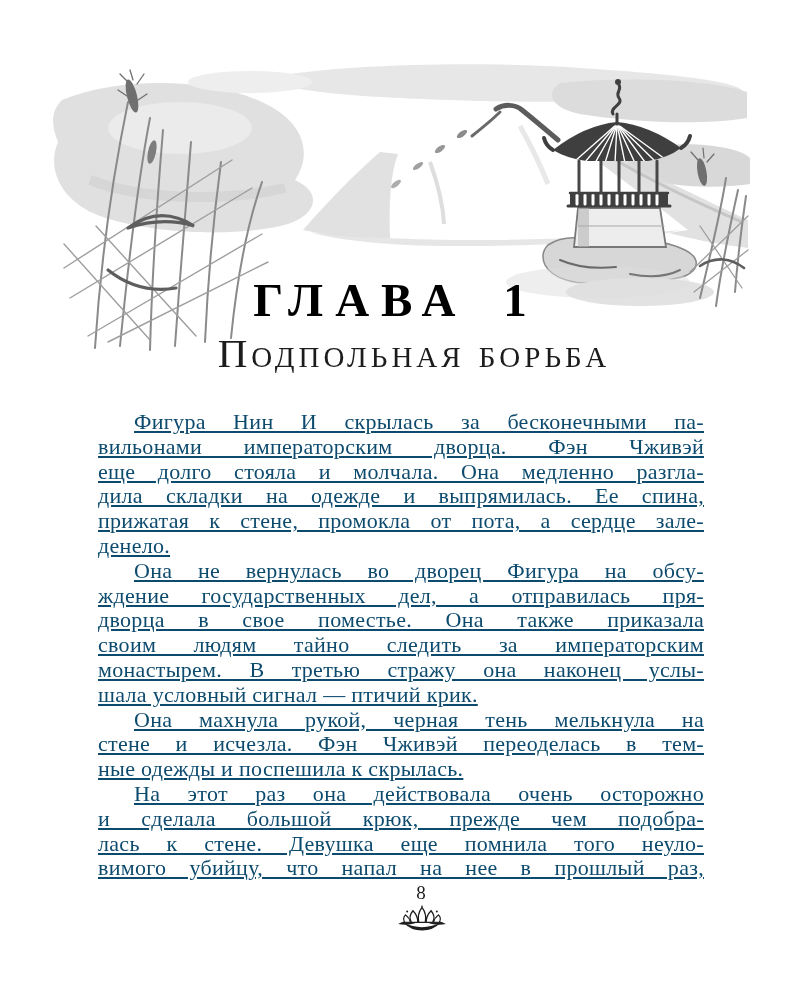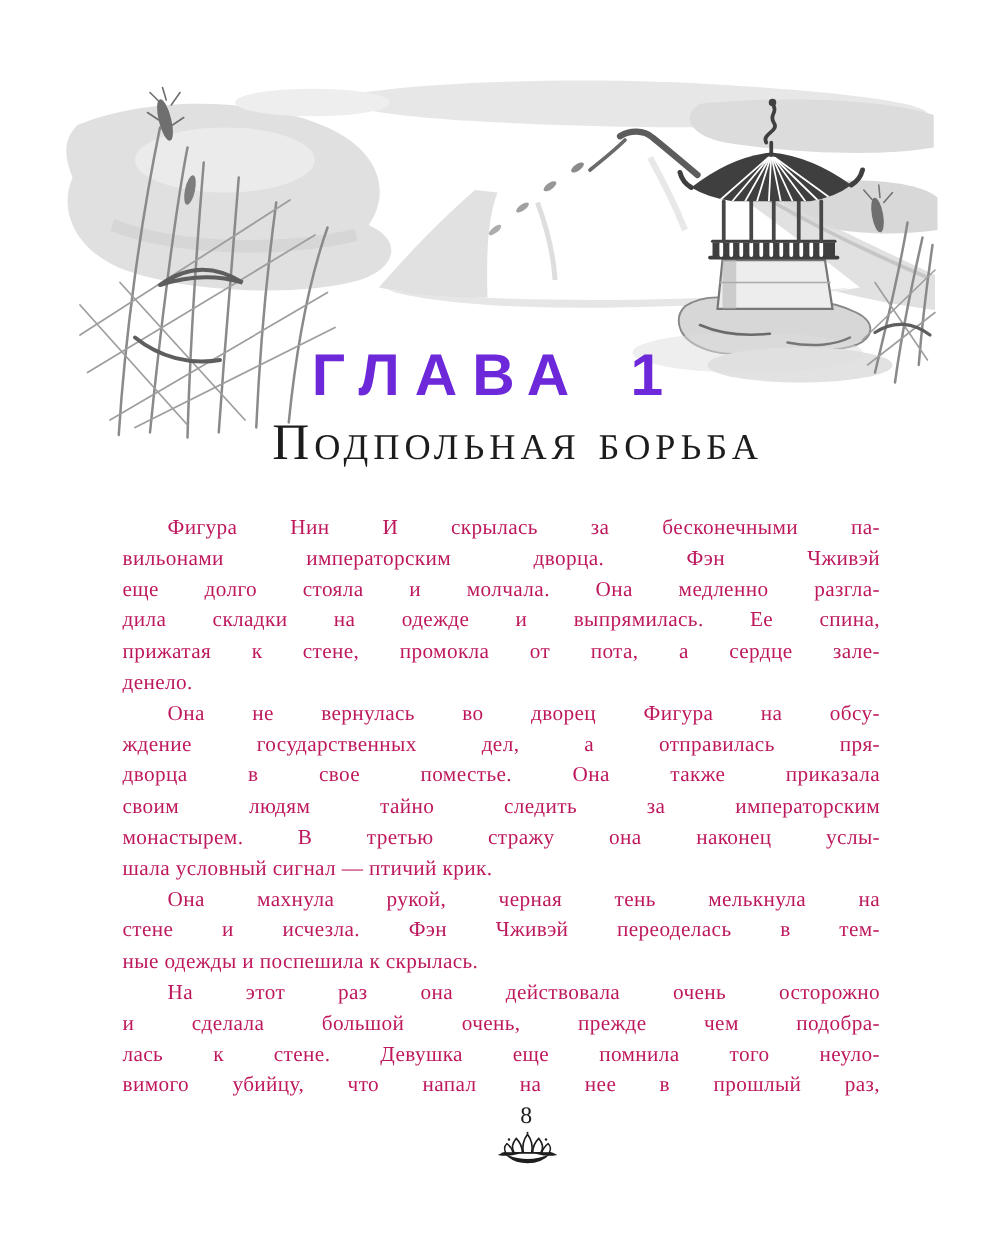--- a/index.html
+++ b/index.html
@@ -6,35 +6,35 @@
   .page {
     position:relative; width:800px; height:1000px;
     background:#ffffff; overflow:hidden;
     font-family:"Liberation Serif","DejaVu Serif",serif;
     color:#212121;
   }
   .illustration { position:absolute; top:30px; left:0; width:800px; height:350px; }
   .chapter-label {
     position:absolute; top:268px; left:0; width:792px; margin:0;
     text-align:center;
-    font-family:Liberation Sans, sans-serif;
+    font-family:Liberation Serif, serif;
     font-weight:700; font-size:47px; line-height:64px;
-    letter-spacing:12px; word-spacing:12px; color:#6d28d9;
+    letter-spacing:12px; word-spacing:12px; color:#000000;
   }
   .chapter-subtitle {
     position:absolute; top:328px; left:0; width:800px; margin:0;
     text-align:center;
     font-variant:small-caps;
     font-weight:400; font-size:41px; line-height:50px;
     letter-spacing:4px; color:#1c1c1c;padding-left:14px;
   }
   .body-text {
     position:absolute; top:410px; left:98px; width:606px;
-    font-size:17px; line-height:24.8px;
-    letter-spacing:0.3px; color:#be185d;
+    font-size:22px; line-height:24.8px;
+    letter-spacing:0.3px; color:#0c4a6e;text-decoration:underline;
   }
   .line { text-align:justify; text-align-last:justify; white-space:normal; }
   .line.last { text-align-last:left; }
   .para .line:first-child { text-indent:36px; }
   .page-number {
     position:absolute; top:882px; left:21px; width:800px;
     text-align:center; font-size:19px; color:#1d1d1d;
   }
   .lotus { position:absolute; top:905px; left:397px; width:50px; height:28px; }
 </style>
@@ -206,21 +206,21 @@
         <div class="line">монастырем. В третью стражу она наконец услы-</div>
         <div class="line last">шала условный сигнал — птичий крик.</div>
       </div>
       <div class="para">
         <div class="line">Она махнула рукой, черная тень мелькнула на</div>
         <div class="line">стене и исчезла. Фэн Чживэй переоделась в тем-</div>
         <div class="line last">ные одежды и поспешила к скрылась.</div>
       </div>
       <div class="para">
         <div class="line">На этот раз она действовала очень осторожно</div>
-        <div class="line">и сделала большой очень, прежде чем подобра-</div>
+        <div class="line">и сделала большой крюк, прежде чем подобра-</div>
         <div class="line">лась к стене. Девушка еще помнила того неуло-</div>
         <div class="line">вимого убийцу, что напал на нее в прошлый раз,</div>
       </div>
     </div>
 
   <div class="page-number">8</div>
   <svg class="lotus" viewBox="0 0 60 34" aria-hidden="true">
     <path d="M 1,23 Q 13,16 29,19 Q 15,26 1,23 Z" fill="#1e1e1e"></path>
     <path d="M 59,23 Q 47,16 31,19 Q 45,26 59,23 Z" fill="#1e1e1e"></path>
     <path d="M 30,3 Q 36,11 34,21 L 26,21 Q 24,11 30,3 Z" fill="#ffffff" stroke="#1e1e1e" stroke-width="1.6"></path>

